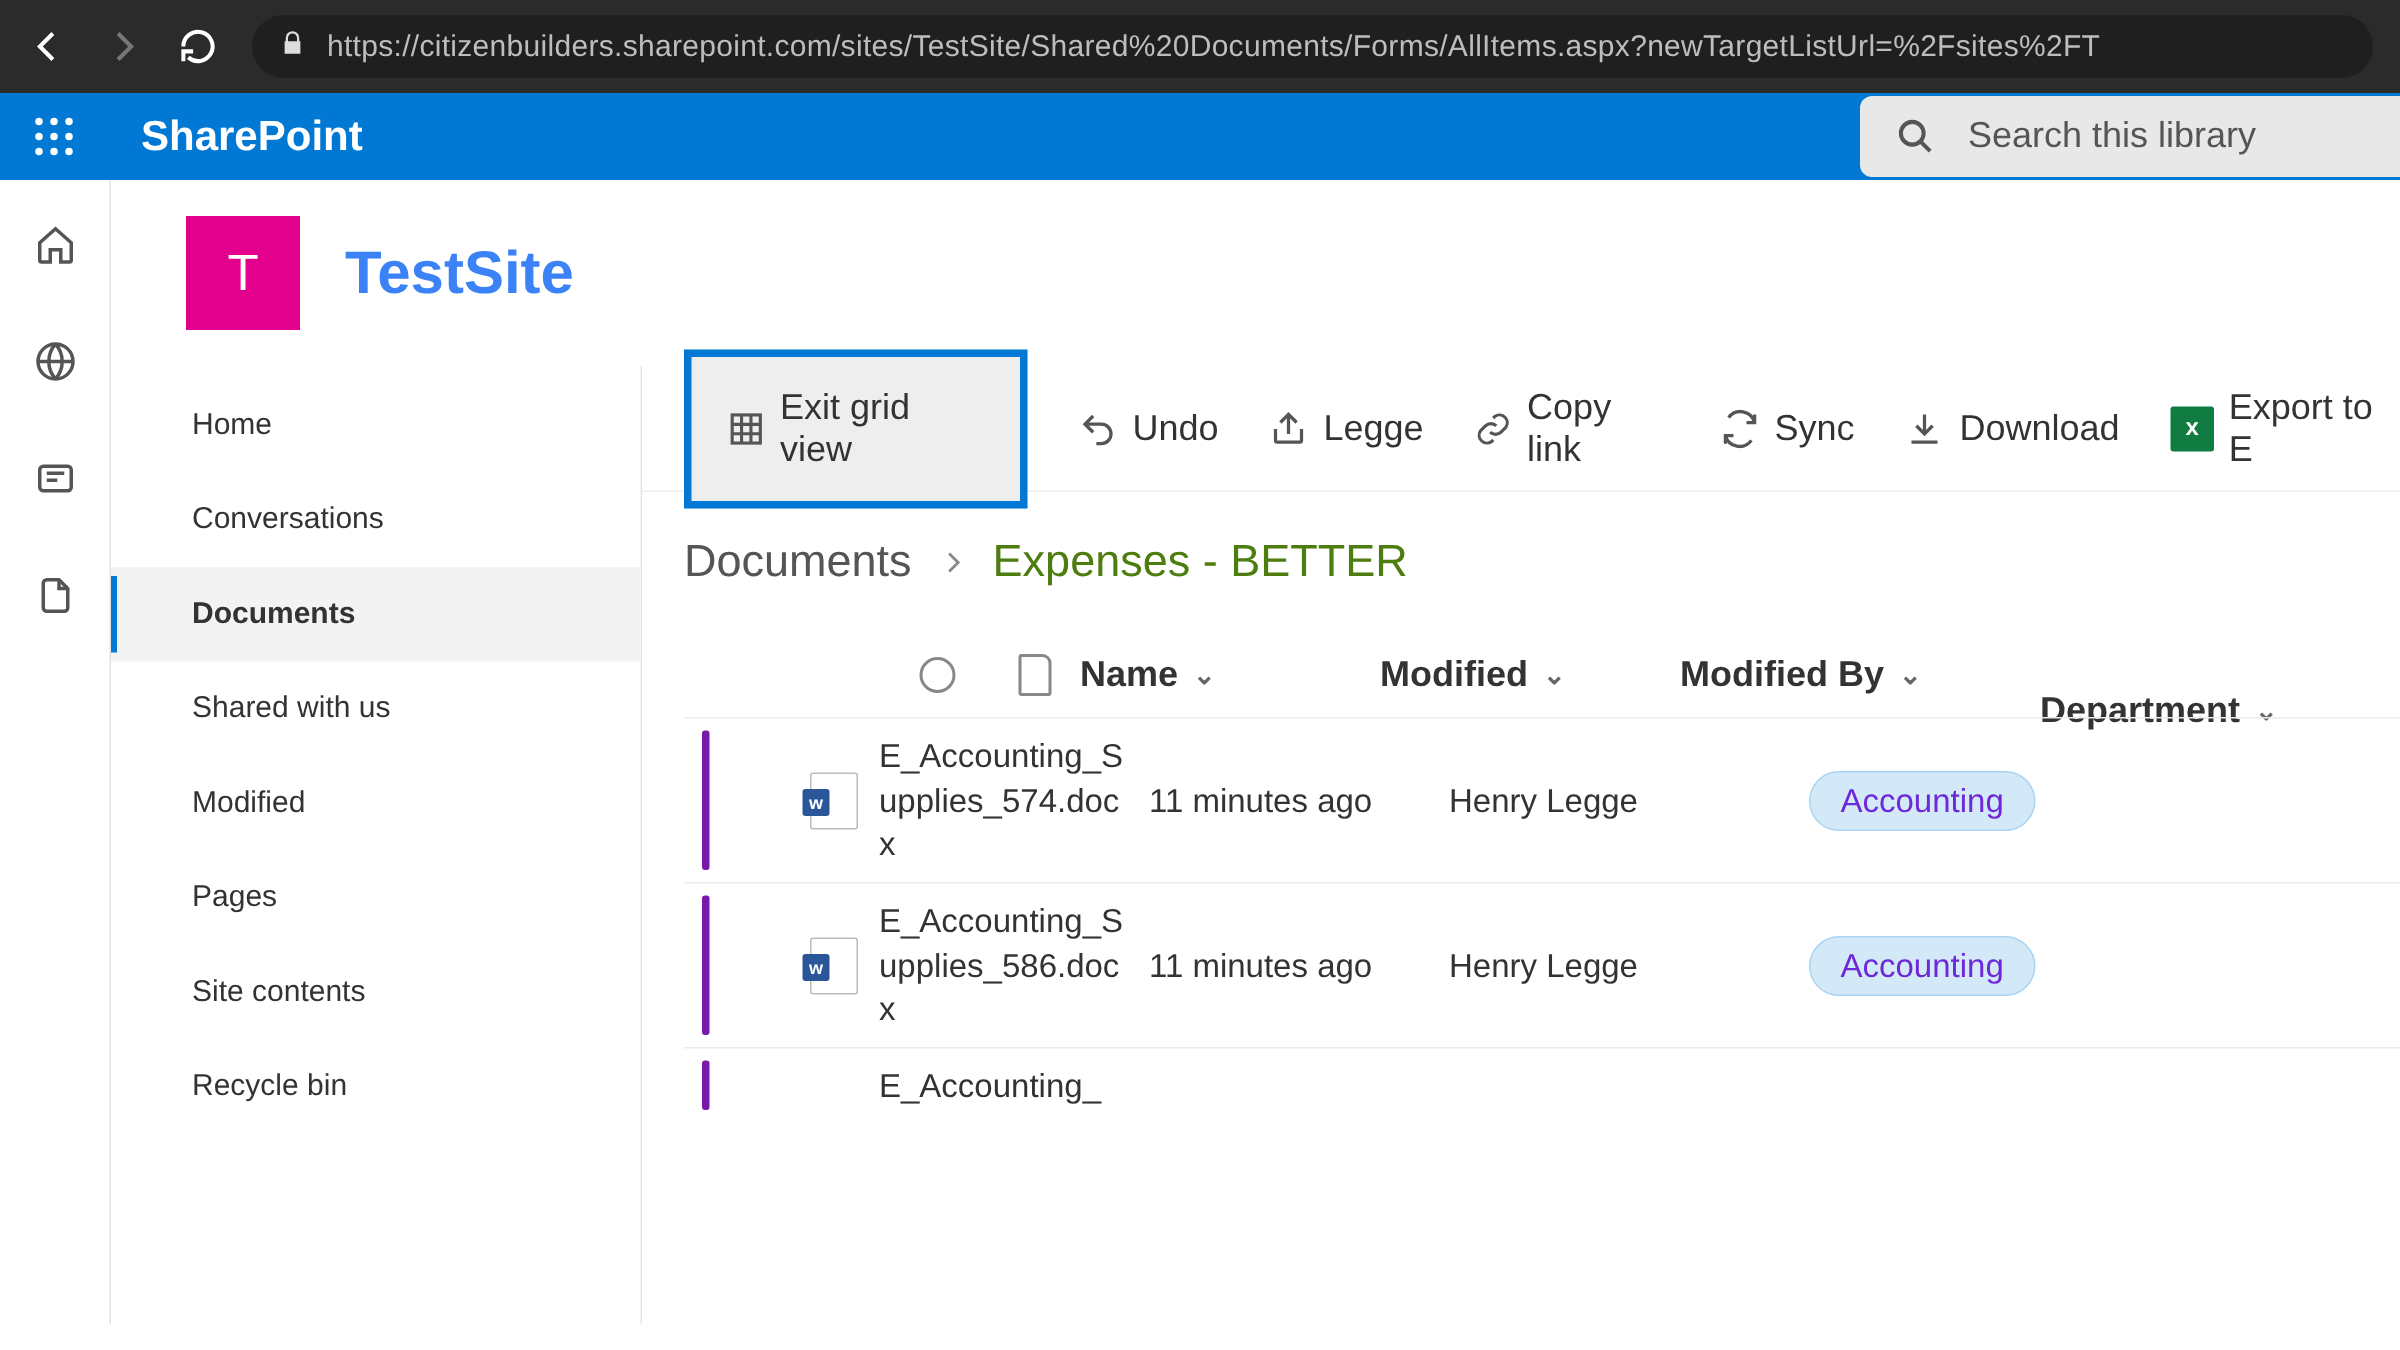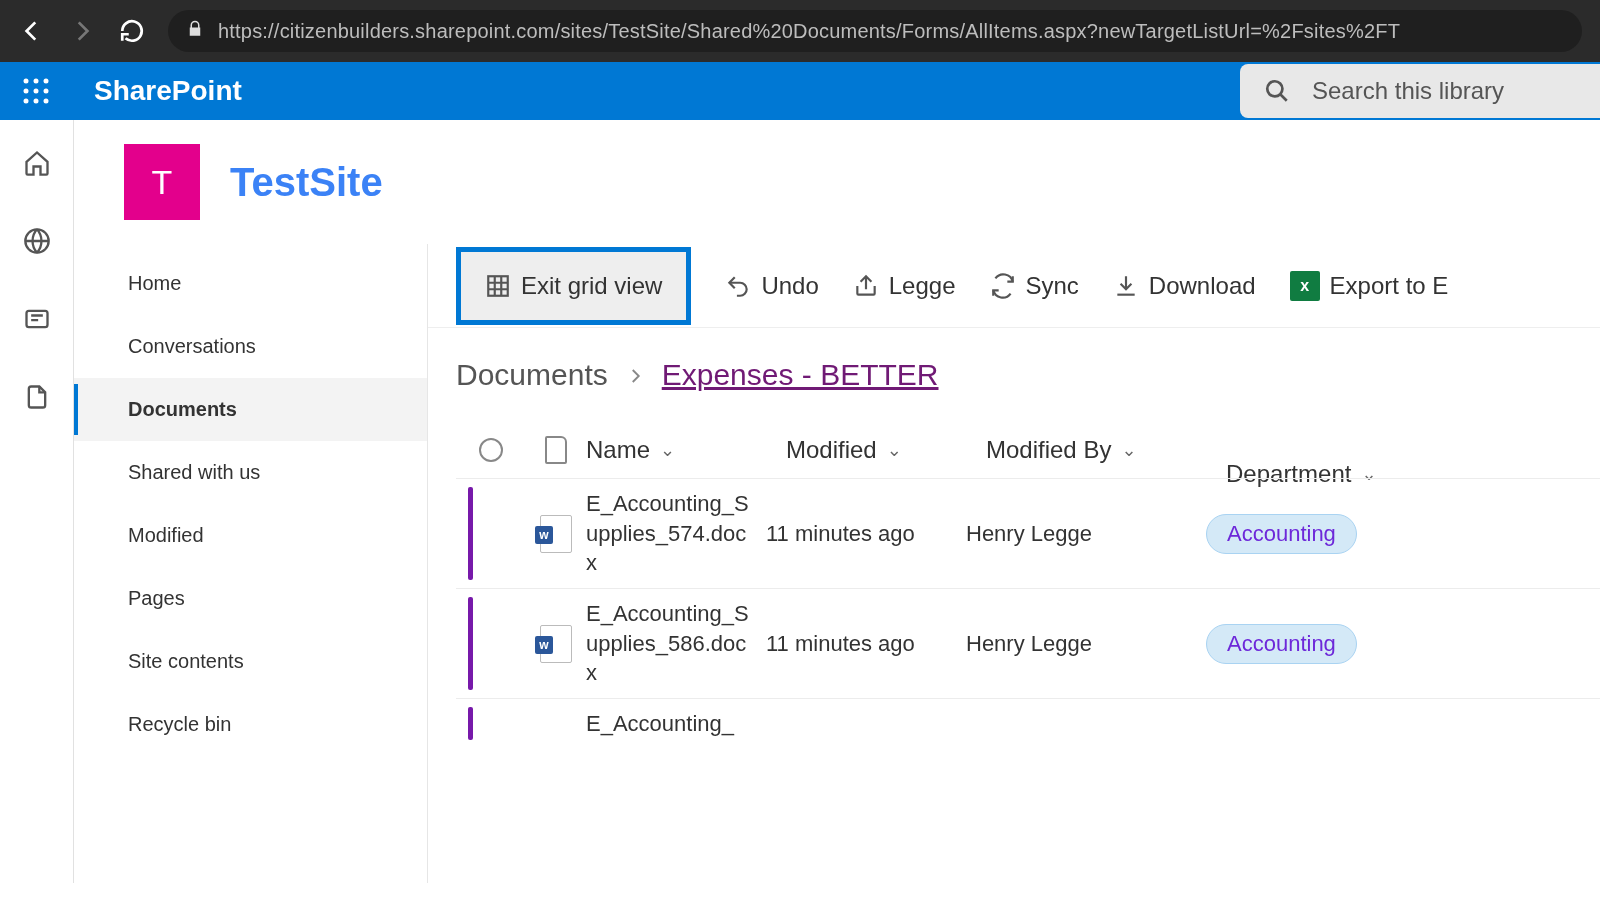--- a/index.html
+++ b/index.html
@@ -43,24 +43,24 @@
 
   .main { flex:1; padding: 0; }
 
   .cmdbar { display:flex; align-items:center; height: 84px; padding-left: 28px; gap: 34px; border-bottom: 1px solid #eee; }
   .cmd { display:flex; align-items:center; gap: 10px; font-size:24px; color:#333; }
   .cmd svg { stroke:#555; fill:none; }
   .cmd.highlight { border: 5px solid #0078d4; background:#eeeeee; padding: 20px 24px; position:relative; }
   .excel-box { width:30px; height:30px; background:#107c41; color:#fff; font-size:16px; font-weight:700; display:flex; align-items:center; justify-content:center; border-radius:2px; }
 
   .breadcrumb { display:flex; align-items:center; gap: 18px; padding: 30px 0 30px 28px; font-size: 30px; color:#555; }
-  .breadcrumb .current { color:#701a75;text-decoration:underline; }
+  .breadcrumb .current { color:#4d7c0f; }
 
   .grid { padding-left: 28px; }
-  .grid-head { display:flex; align-items:center; height: 56px; font-size:24px; color:#333; font-weight:400; }
+  .grid-head { display:flex; align-items:center; height: 56px; font-size:24px; color:#333; font-weight:700;justify-content:flex-end; }
   .col-sel { width:70px; display:flex; justify-content:center; }
   .col-type { width:60px; display:flex; justify-content:center; }
   .col-name { width:200px; display:flex; align-items:center; gap:10px; }
   .col-mod { width:200px; display:flex; align-items:center; gap:10px; }
   .col-modby { width:240px; display:flex; align-items:center; gap:10px; }
   .col-dept { width:240px; display:flex; align-items:center; gap:10px;margin-top:48px; }
   .chev { font-size:18px; color:#666; }
 
   .grid-row { display:flex; align-items:center; min-height: 110px; border-top:1px solid #ececec; font-size:22px; color:#333; position:relative; }
   .grid-row::before { content:""; position:absolute; left:12px; top:8px; bottom:8px; width:5px; background:#7719aa; border-radius:2px; }
@@ -195,20 +195,27 @@
           </div>
           <div class="cmd">
             <svg width="26" height="26" viewBox="0 0 24 24" stroke-width="2">
                 <path d="M4 12v7a1 1 0 0 0 1 1h14a1 1 0 0 0 1-1v-7"></path>
                 <path d="M12 3v12M7 8l5-5 5 5"></path>
               </svg>
             <span>Legge</span>
           </div>
           <div class="cmd">
             <svg width="26" height="26" viewBox="0 0 24 24" stroke-width="2">
+                <path d="M10 14a5 5 0 0 0 7 0l3-3a5 5 0 0 0-7-7l-1 1"></path>
+                <path d="M14 10a5 5 0 0 0-7 0l-3 3a5 5 0 0 0 7 7l1-1"></path>
+              </svg>
+            <span>Copy link</span>
+          </div>
+          <div class="cmd">
+            <svg width="26" height="26" viewBox="0 0 24 24" stroke-width="2">
                 <path d="M21 8a9 9 0 0 0-16-3"></path>
                 <path d="M3 16a9 9 0 0 0 16 3"></path>
                 <path d="M21 3v5h-5M3 21v-5h5"></path>
               </svg>
             <span>Sync</span>
           </div>
           <div class="cmd">
             <svg width="26" height="26" viewBox="0 0 24 24" stroke-width="2">
                 <path d="M12 3v12M7 10l5 5 5-5"></path>
                 <path d="M4 20h16"></path>

